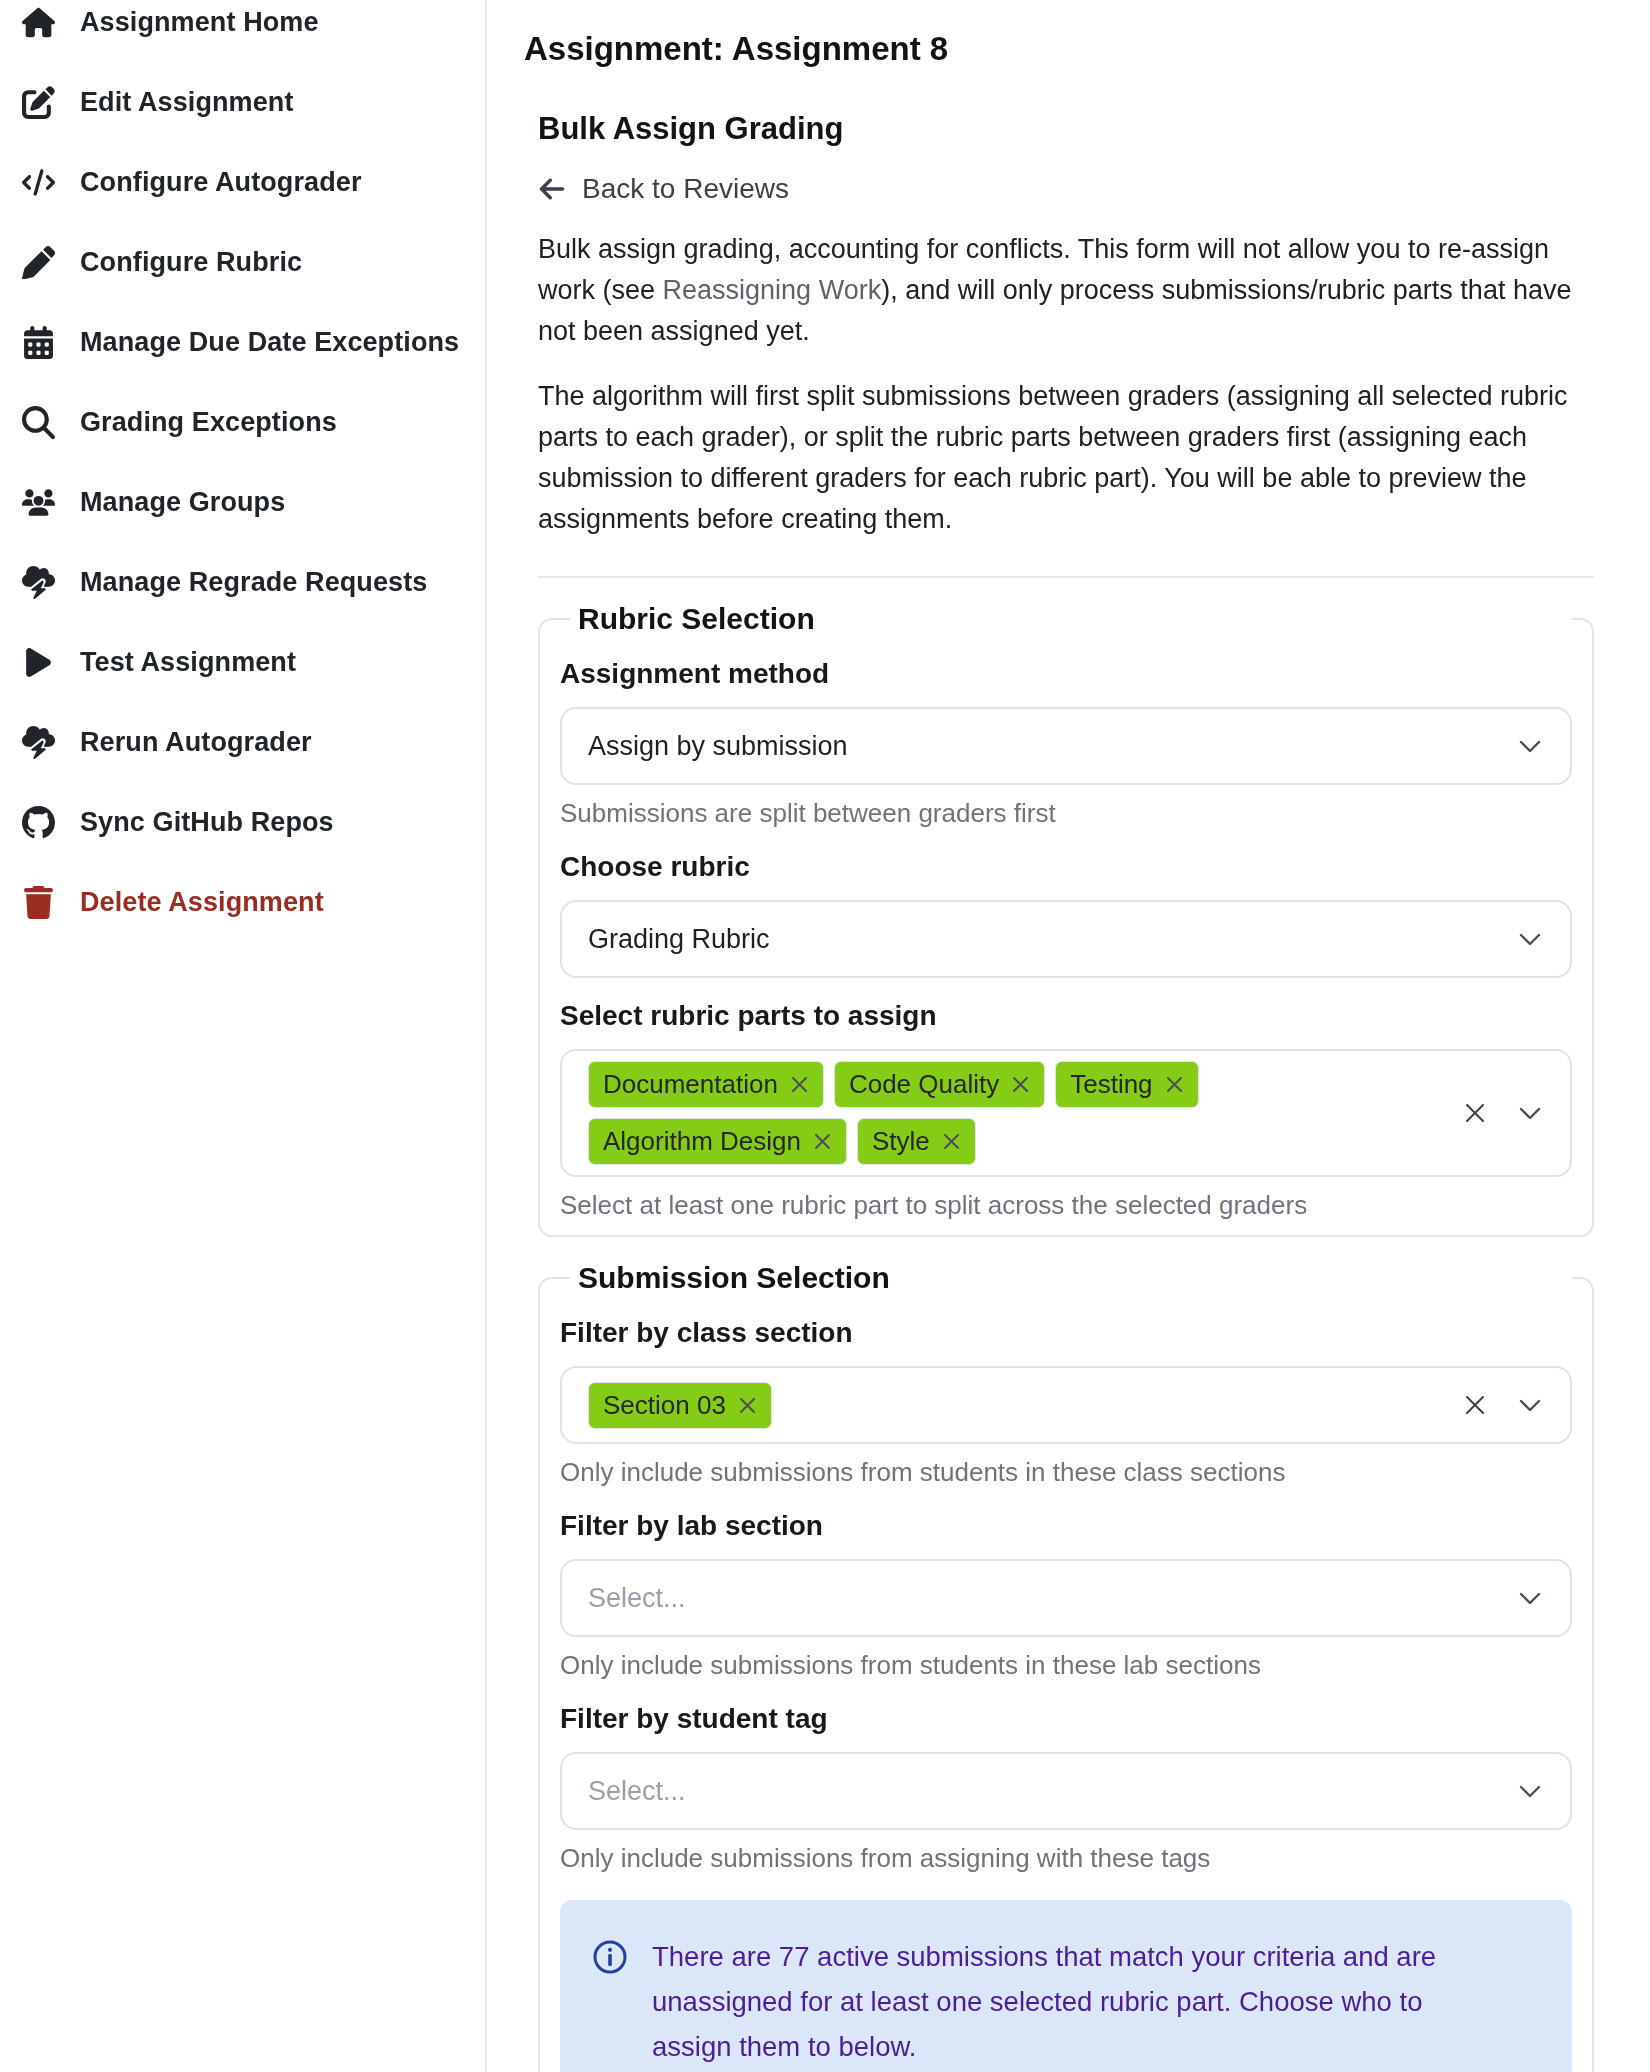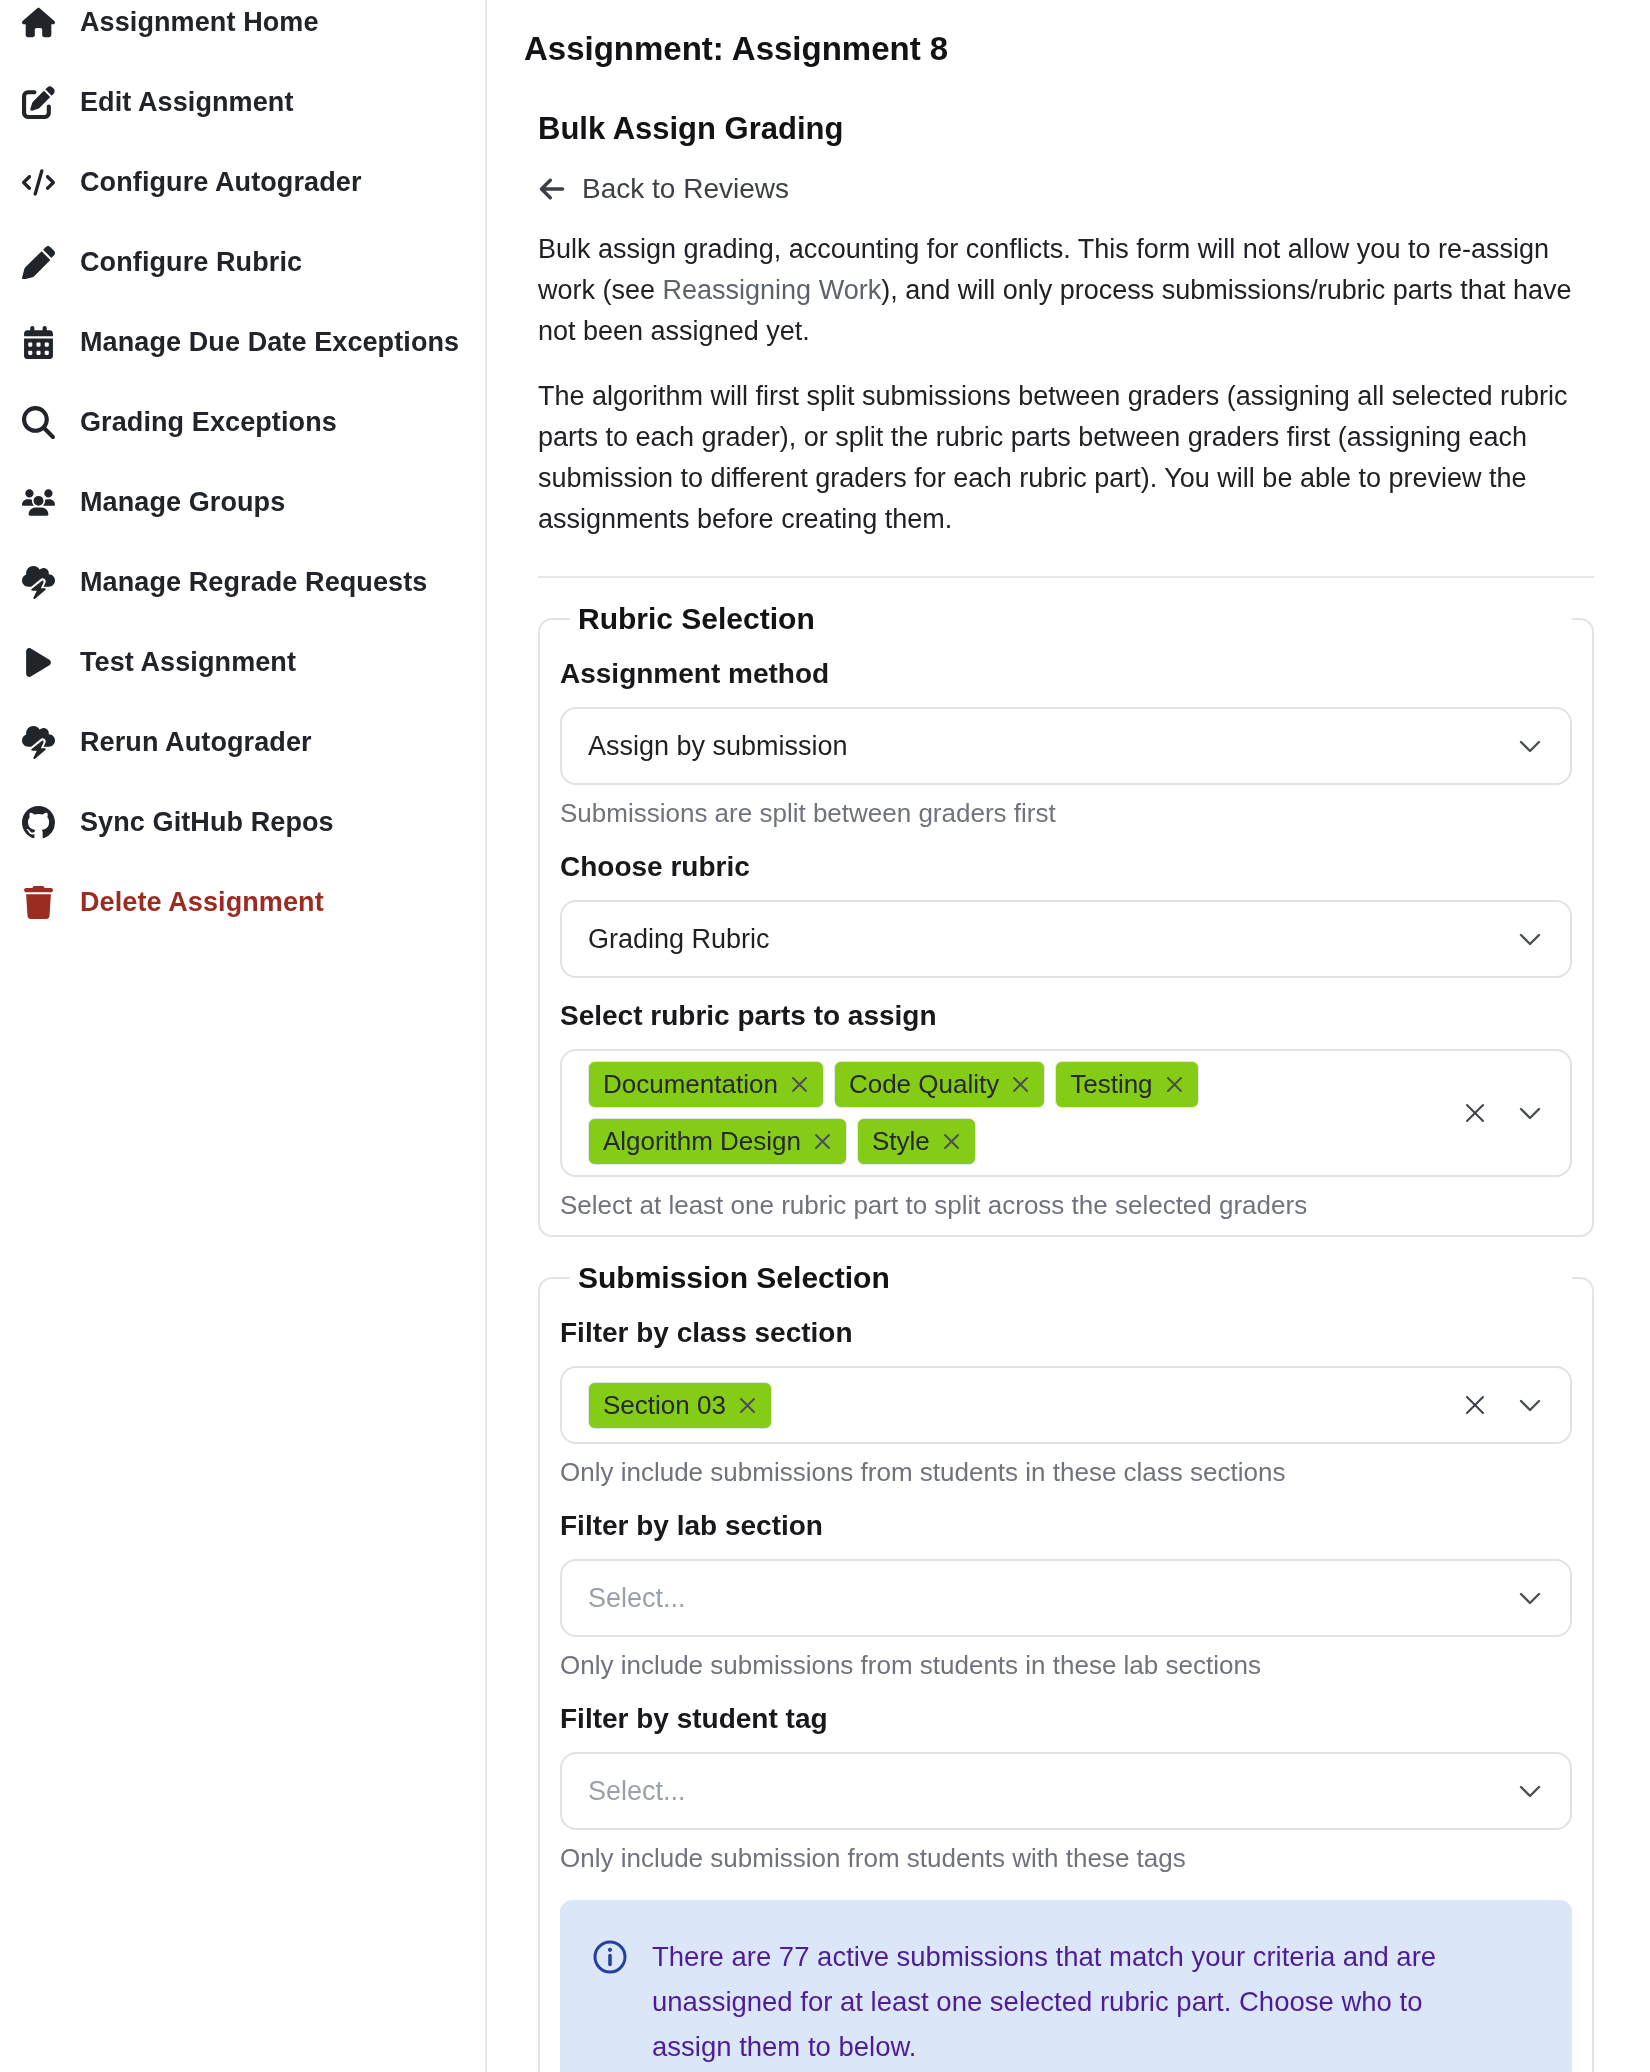--- a/index.html
+++ b/index.html
@@ -365,21 +365,21 @@
 
         <div class="field-label">Filter by student tag</div>
         <div class="control">
           <span class="placeholder">Select...</span>
           <span class="chevron">
               <svg viewBox="0 0 24 16">
                 <polyline points="3,4 12,13 21,4"></polyline>
               </svg>
             </span>
         </div>
-        <div class="help">Only include submission from students with these tags</div>
+        <div class="help">Only include submissions from assigning with these tags</div>
 
         <div class="alert">
           <span class="info-ic">
             <svg viewBox="0 0 24 24">
                 <circle cx="12" cy="12" r="10" stroke-width="2"></circle>
                 <line x1="12" y1="11" x2="12" y2="17" stroke-width="2.4" stroke-linecap="round"></line>
                 <circle cx="12" cy="7.2" r="1.4" fill="#24419e" stroke="none"></circle>
               </svg>
           </span>
           <div class="alert-text">There are 77 active submissions that match your criteria and are unassigned for at least one selected rubric part. Choose who to assign them to below.</div>

